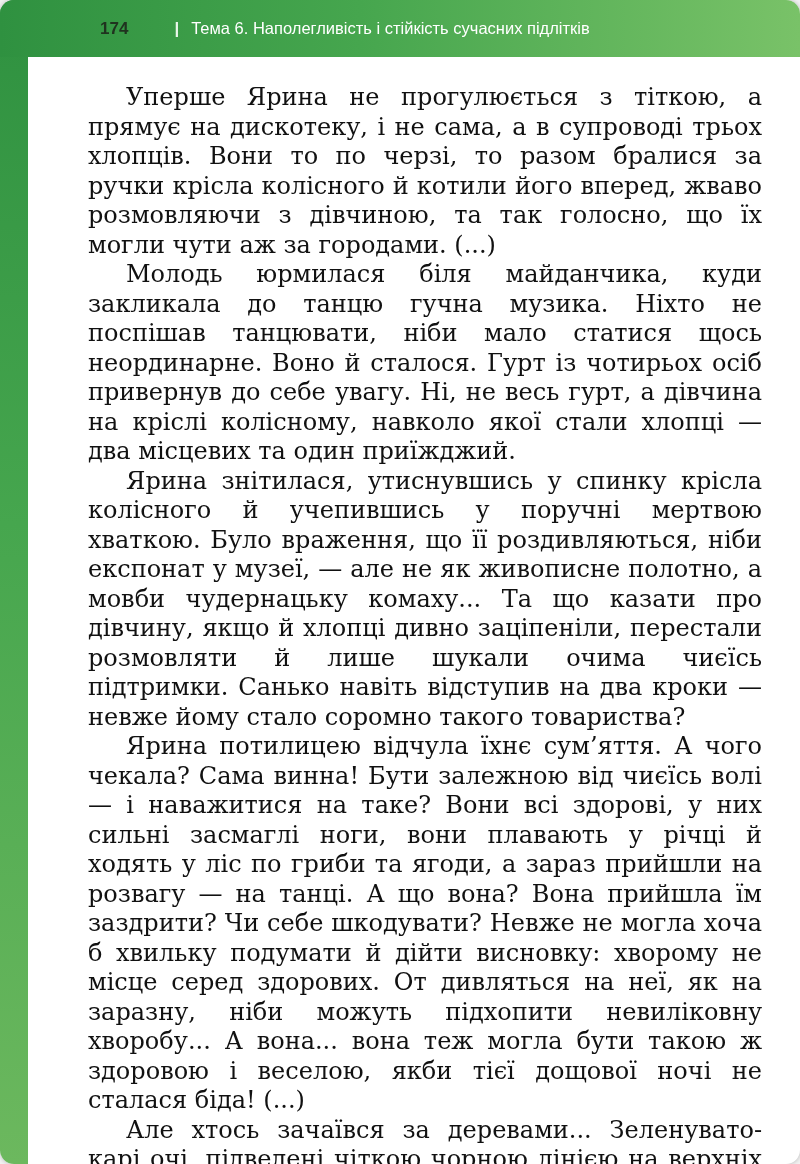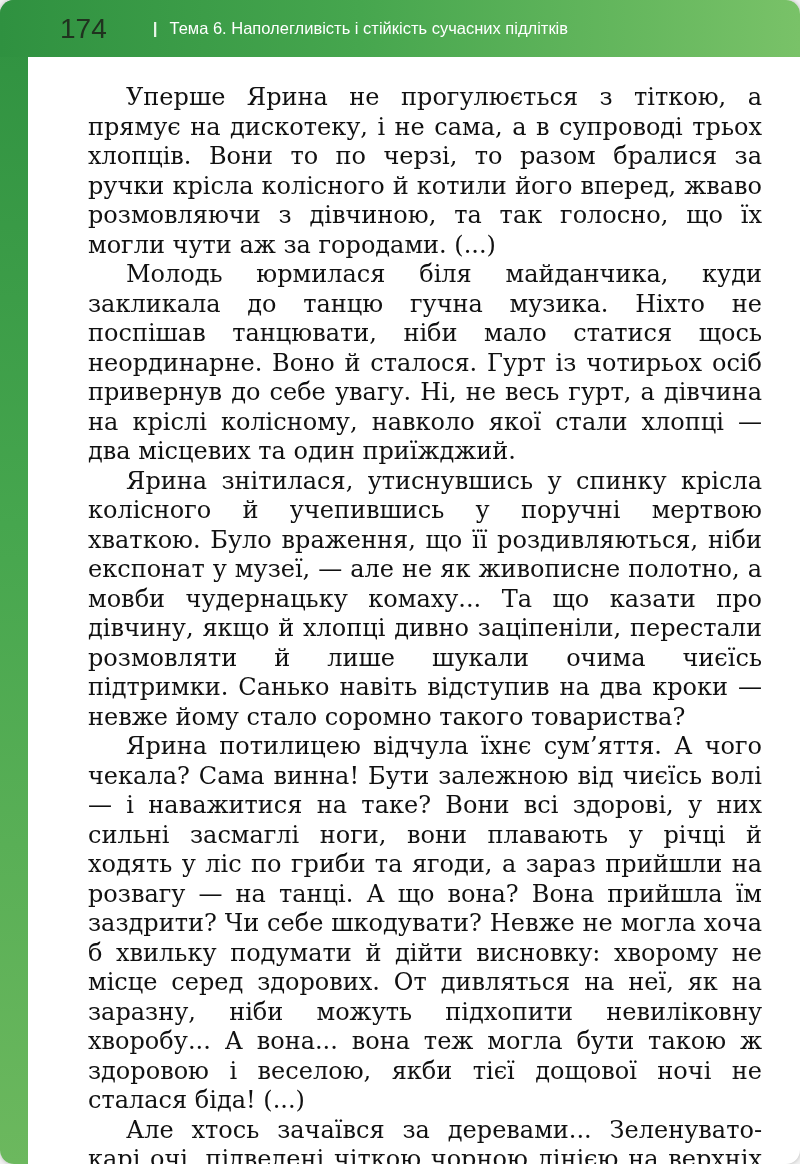--- a/index.html
+++ b/index.html
@@ -32,25 +32,26 @@
     z-index: 2;
     height: 57px;
     display: flex;
     align-items: center;
     padding-left: 60px;
     padding-right: 16px;
     box-sizing: border-box;
     background: linear-gradient(90deg, #2f9140 0%, #46a64e 45%, #79c268 100%);
   }
   .page-number {
-    font-size: 28px;
-    font-weight: normal;
+    font-size: 17px;
+    font-weight: bold;
     color: #20331f;
     margin-right: 34px;
     flex: 0 0 auto;
+    margin-left: 40px;
   }
   .section-title {
     font-size: 16px;
     font-weight: bold;
     letter-spacing: 0.6px;
     color: #10240f;
     text-transform: uppercase;
     white-space: nowrap;
     flex: 0 0 auto;
   }

